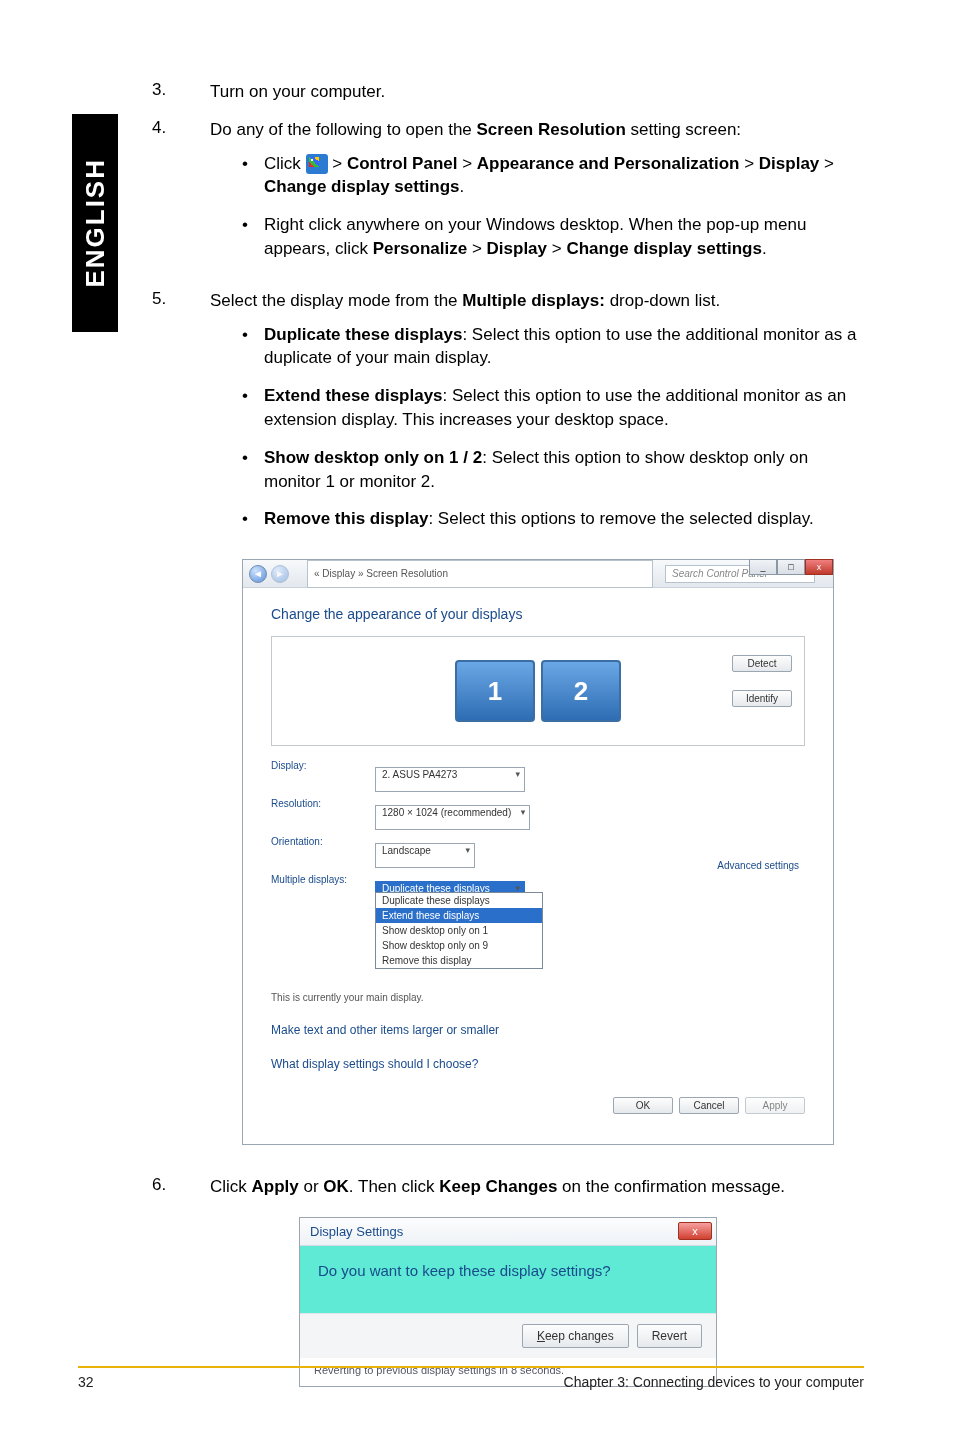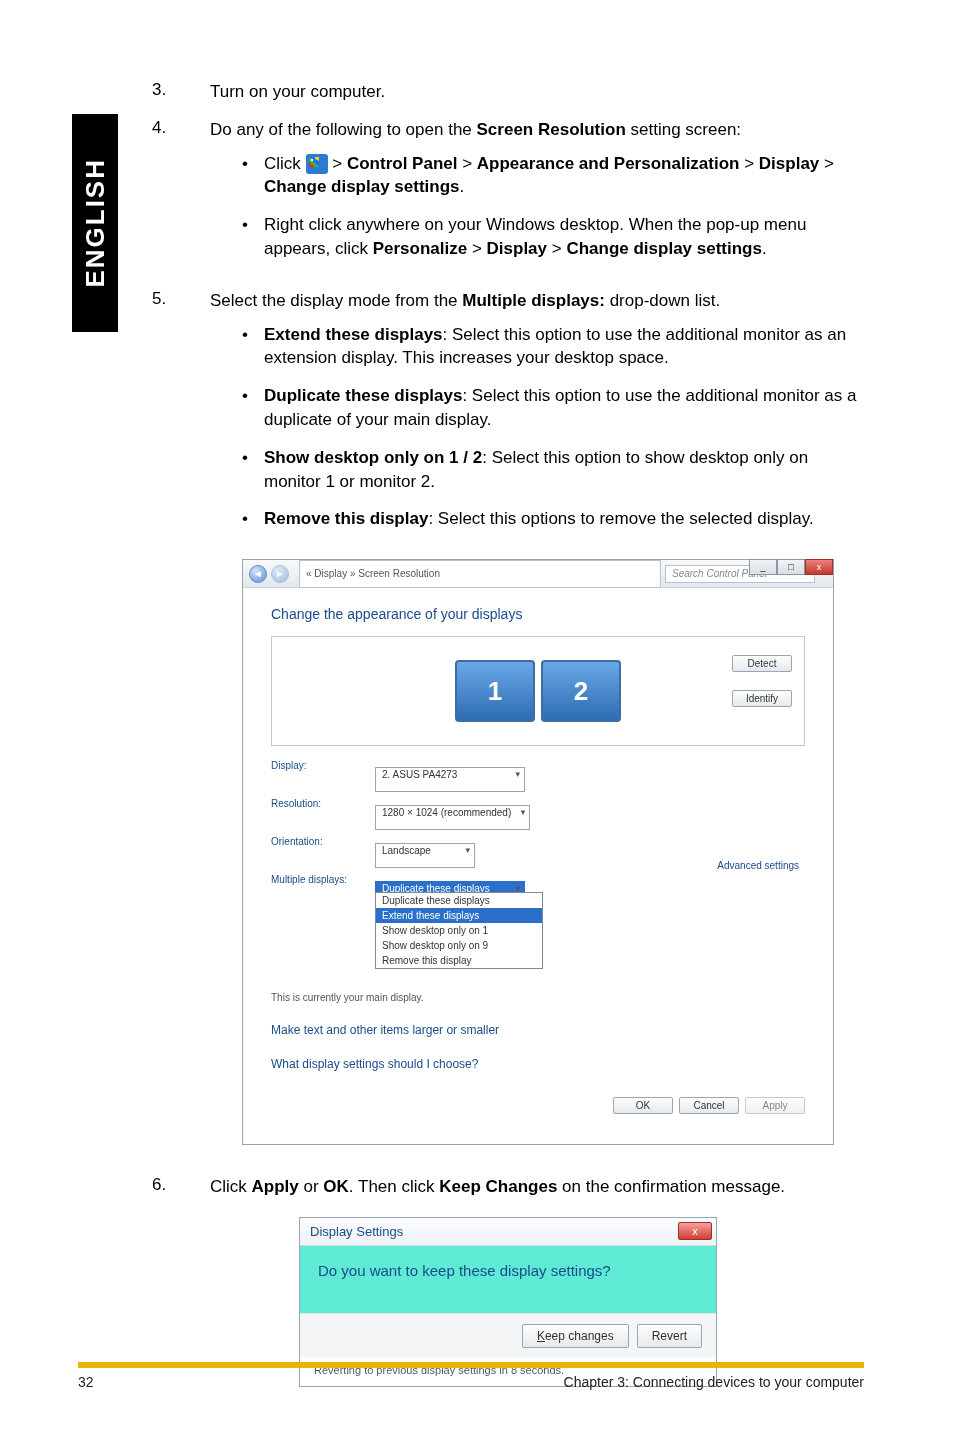--- a/index.html
+++ b/index.html
@@ -15,21 +15,21 @@
   ul.bullets li { position: relative; padding-left: 22px; margin-bottom: 14px; font-size: 17px; line-height: 1.4; }
   ul.bullets li:before { content: "•"; position: absolute; left: 0; top: 0; }
   .win-icon { display: inline-block; width: 22px; height: 20px; background: #2a7bd1; border-radius: 3px; vertical-align: middle; position: relative; }
   .win-icon:after { content: ""; position: absolute; left: 3px; top: 3px; width: 10px; height: 10px; background: radial-gradient(circle at 30% 30%, #fff 0%, #fff 15%, transparent 16%), linear-gradient(45deg, #e23 0 25%, #3b3 25% 50%, #36f 50% 75%, #fc0 75% 100%); }
   .figure1 { margin: 12px 0 30px 90px; width: 592px; }
   .figure2 { margin: 18px auto 0 auto; width: 418px; }
   .win-frame { border: 1px solid #9aa7b3; background: #fbfbfc; position: relative; }
   .win-title { height: 28px; background: linear-gradient(#f7f9fb, #e3e8ee); border-bottom: 1px solid #c9d2da; display: flex; align-items: center; font-size: 11px; color: #2b2b2b; }
   .win-title .nav { display: flex; gap: 4px; padding: 0 6px; }
   .circ { width: 18px; height: 18px; border-radius: 50%; background: radial-gradient(circle at 35% 30%, #cfe3ff, #5b8fd8); border: 1px solid #6e8db3; display: inline-flex; align-items: center; justify-content: center; color: #fff; font-size: 10px; }
-  .addr { flex: 1; margin: 0 4px; height: 18px; background: #fff; border: 1px solid #b8c2cc; font-size: 10px; padding: 13px 6px; color: #555; display: flex; align-items: center; }
+  .addr { flex: 1; margin: 0 12px; height: 18px; background: #fff; border: 1px solid #b8c2cc; font-size: 10px; padding: 13px 6px; color: #555; display: flex; align-items: center; }
   .srch { width: 150px; margin-right: 18px; height: 18px; background: #fff; border: 1px solid #b8c2cc; font-size: 10px; padding: 1px 6px; color: #888; display: flex; align-items: center; font-style: italic; }
   .ctrl-btns { position: absolute; right: 0; top: -1px; display: flex; }
   .ctrl-btns div { width: 28px; height: 16px; border: 1px solid #8a98a5; background: linear-gradient(#f0f3f7,#d9dfe6); font-size: 9px; text-align: center; line-height: 14px; }
   .ctrl-btns .close { background: linear-gradient(#f08080,#c0392b); color: #fff; border-color: #a03020; }
   .fig-body { padding: 18px 28px 30px 28px; min-height: 430px; background: #fff; }
   .blue-head { color: #1a4b8c; font-size: 14px; margin-bottom: 14px; }
   .monitor-area { border: 1px solid #c2c8ce; height: 110px; margin-bottom: 14px; position: relative; display: flex; align-items: center; justify-content: center; gap: 6px; background: #fff; }
   .mon { width: 80px; height: 62px; border: 2px solid #3b6fa3; border-radius: 4px; background: linear-gradient(#6aa7e6,#2e6db3); display: flex; align-items: center; justify-content: center; color: #fff; font-size: 26px; font-weight: bold; }
   .side-btns { position: absolute; right: 12px; top: 18px; display: flex; flex-direction: column; gap: 18px; }
   .winbtn { border: 1px solid #9aa7b3; background: linear-gradient(#fdfdfd,#e6e9ec); font-size: 10px; padding: 2px 10px; border-radius: 2px; min-width: 60px; text-align: center; color: #333; }
@@ -44,21 +44,21 @@
   .adv-link { position: absolute; right: 34px; top: 272px; font-size: 10px; color: #1a4b8c; }
   .btm-btns { display: flex; gap: 6px; justify-content: flex-end; margin-top: 26px; }
   .dlg { border: 1px solid #9aa7b3; background: #fbfbfc; }
   .dlg-title { height: 28px; display: flex; align-items: center; justify-content: space-between; padding: 0 4px 0 10px; font-size: 13px; color: #1a4b8c; background: linear-gradient(#fdfdfe,#eef2f6); border-bottom: 1px solid #d4dbe2; }
   .dlg-close { width: 34px; height: 18px; background: linear-gradient(#f6a0a0,#d04030); border: 1px solid #a03020; color: #fff; font-size: 11px; text-align: center; line-height: 16px; border-radius: 2px; }
   .dlg-body { padding: 16px 18px 12px 18px; background: #5eead4; }
   .dlg-q { color: #1a4b8c; font-size: 15px; margin-bottom: 22px; }
   .dlg-btns { display: flex; gap: 8px; justify-content: flex-end; border-top: 1px solid #e0e4e8; padding: 10px 14px; background: #f3f5f7; }
   .dlg-btns .winbtn { font-size: 12px; padding: 4px 14px; }
   .dlg-foot { font-size: 11px; color: #556; padding: 6px 14px 10px 14px; background: #fff; }
-  .footer { position: absolute; bottom: 48px; left: 78px; right: 90px; display: flex; justify-content: space-between; font-size: 14px; color: #222; border-top: 6px solid #eab308; padding-top: 6px; }
+  .footer { position: absolute; bottom: 48px; left: 78px; right: 90px; display: flex; justify-content: space-between; font-size: 14px; color: #222; border-top: 2px solid #eab308; padding-top: 6px; }
 
   .chart-row { display: flex; margin: 6px 0; font-size: 10px; gap: 12px; }
   .chart-row .lbl { width: 92px; color: #1a4b8c; }
 </style>
 </head>
 <body>
 
 <div class="page">
   <div class="sidebar-tab">
     <span>ENGLISH</span>
@@ -84,22 +84,22 @@
           </li>
         </ul>
       </div>
     </div>
 
     <div class="ol-item">
       <div class="ol-num">5.</div>
       <div class="ol-body">
         <span>Select the display mode from the </span><b>Multiple displays:</b><span> drop-down list.</span>
         <ul class="bullets">
+          <li><b>Duplicate these displays</b><span>: Select this option to use the additional monitor as a duplicate of your main display.</span></li>
           <li><b>Extend these displays</b><span>: Select this option to use the additional monitor as an extension display. This increases your desktop space.</span></li>
-          <li><b>Duplicate these displays</b><span>: Select this option to use the additional monitor as a duplicate of your main display.</span></li>
           <li><b>Show desktop only on 1 / 2</b><span>: Select this option to show desktop only on monitor 1 or monitor 2.</span></li>
           <li><b>Remove this display</b><span>: Select this options to remove the selected display.</span></li>
         </ul>
       </div>
     </div>
 
     <div class="figure1">
       <div class="win-frame">
         <div class="ctrl-btns">
           <div>_</div>

